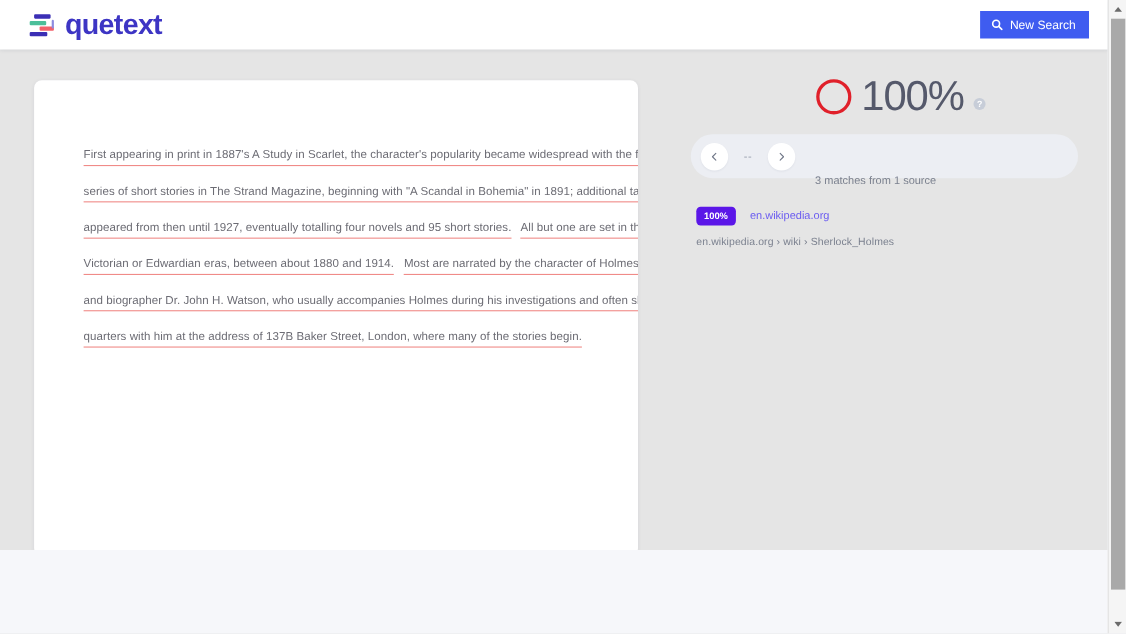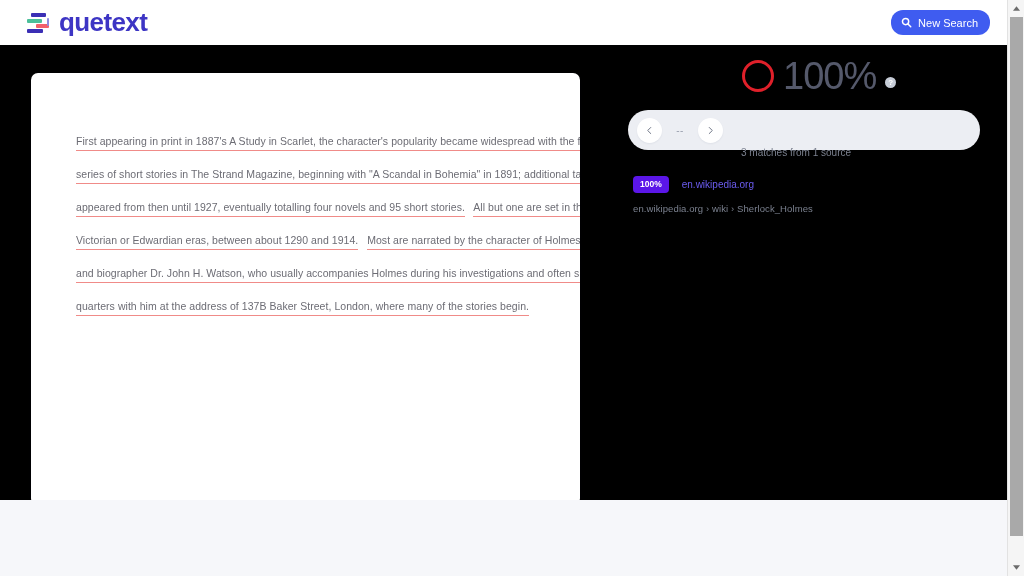--- a/index.html
+++ b/index.html
@@ -15,21 +15,21 @@
     background: #f6f7fa;
     position: relative;
   }
 
   
   .viewport {
     position: absolute;
     left: 0; top: 0;
     width: 1007px;
     height: 500px;
-    background: #000000;
+    background: #e5e5e5;
     overflow: hidden;
   }
 
   
   .header {
     position: absolute;
     left: 0; top: 0;
     width: 1007px;
     height: 45px;
     background: #ffffff;
@@ -71,21 +71,21 @@
 
   .new-search-btn {
     position: absolute;
     right: 17px;
     top: 10px;
     height: 25px;
     padding: 0 12px 0 10px;
     background: #3f5cf0;
     color: #ffffff;
     border: none;
-    border-radius: 12px;
+    border-radius: 0;
     font-family: "Liberation Sans", sans-serif;
     font-size: 11px;
     display: flex;
     align-items: center;
     gap: 6px;
     cursor: pointer;
   }
   .new-search-btn svg { display: block; }
 
   
@@ -115,21 +115,21 @@
 
   .hl {
     border-bottom: 1.5px solid #f08b88;
     padding-bottom: 3px;
   }
 
   
   .results {
     position: absolute;
     left: 628px;
-    top: 48px;
+    top: 60px;
     width: 352px;
   }
 
   .score-row {
     display: flex;
     align-items: center;
     gap: 9px;
     padding-left: 114px;
     height: 56px;
   }
@@ -310,21 +310,21 @@
         <span class="hl">series of short stories in The Strand Magazine, beginning with "A Scandal in Bohemia" in 1891; additional tales</span>
       </div>
 
       <div class="doc-line">
         <span class="hl">appeared from then until 1927, eventually totalling four novels and 95 short stories.</span>
         <span>&nbsp;</span>
         <span class="hl">All but one are set in the</span>
       </div>
 
       <div class="doc-line">
-        <span class="hl">Victorian or Edwardian eras, between about 1290 and 1914.</span>
+        <span class="hl">Victorian or Edwardian eras, between about 1880 and 1914.</span>
         <span>&nbsp;</span>
         <span class="hl">Most are narrated by the character of Holmes's friend</span>
       </div>
 
       <div class="doc-line">
         <span class="hl">and biographer Dr. John H. Watson, who usually accompanies Holmes during his investigations and often shares</span>
       </div>
 
       <div class="doc-line">
         <span class="hl">quarters with him at the address of 137B Baker Street, London, where many of the stories begin.</span>

